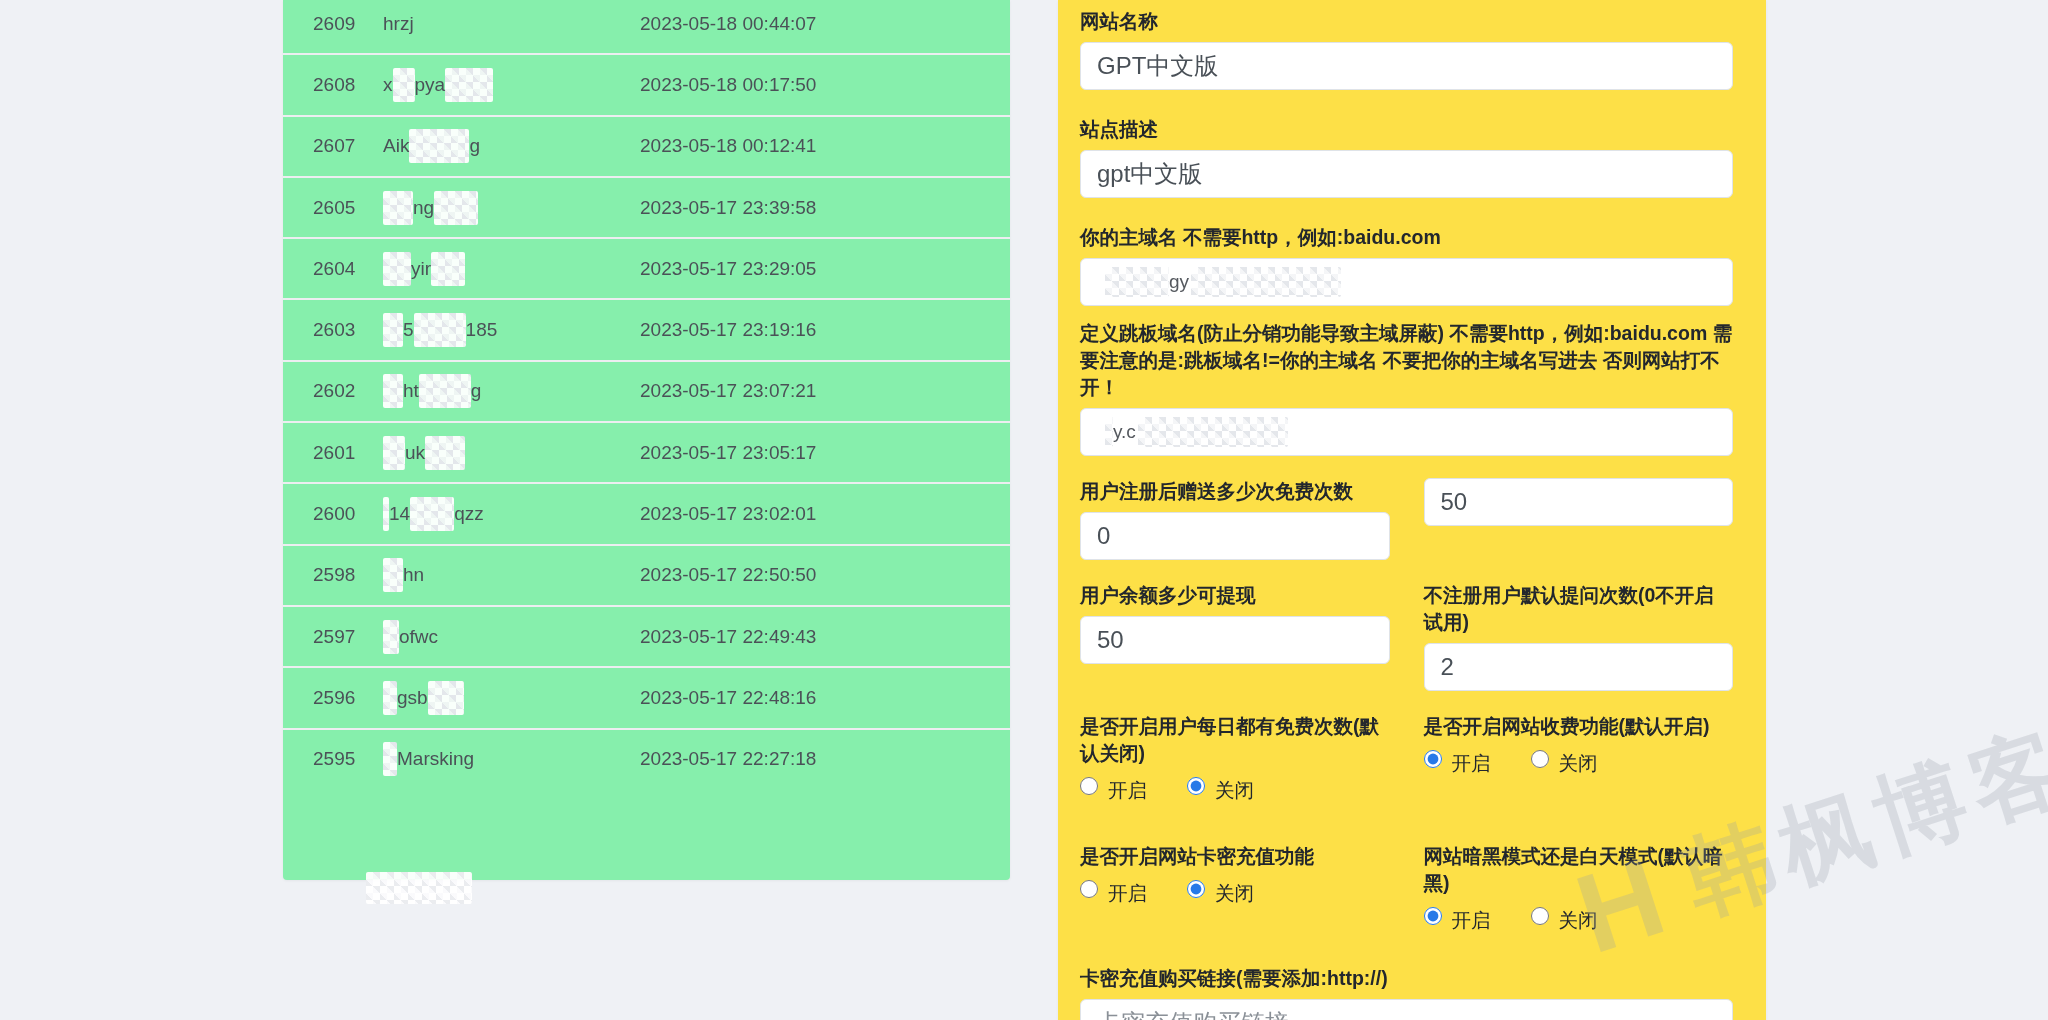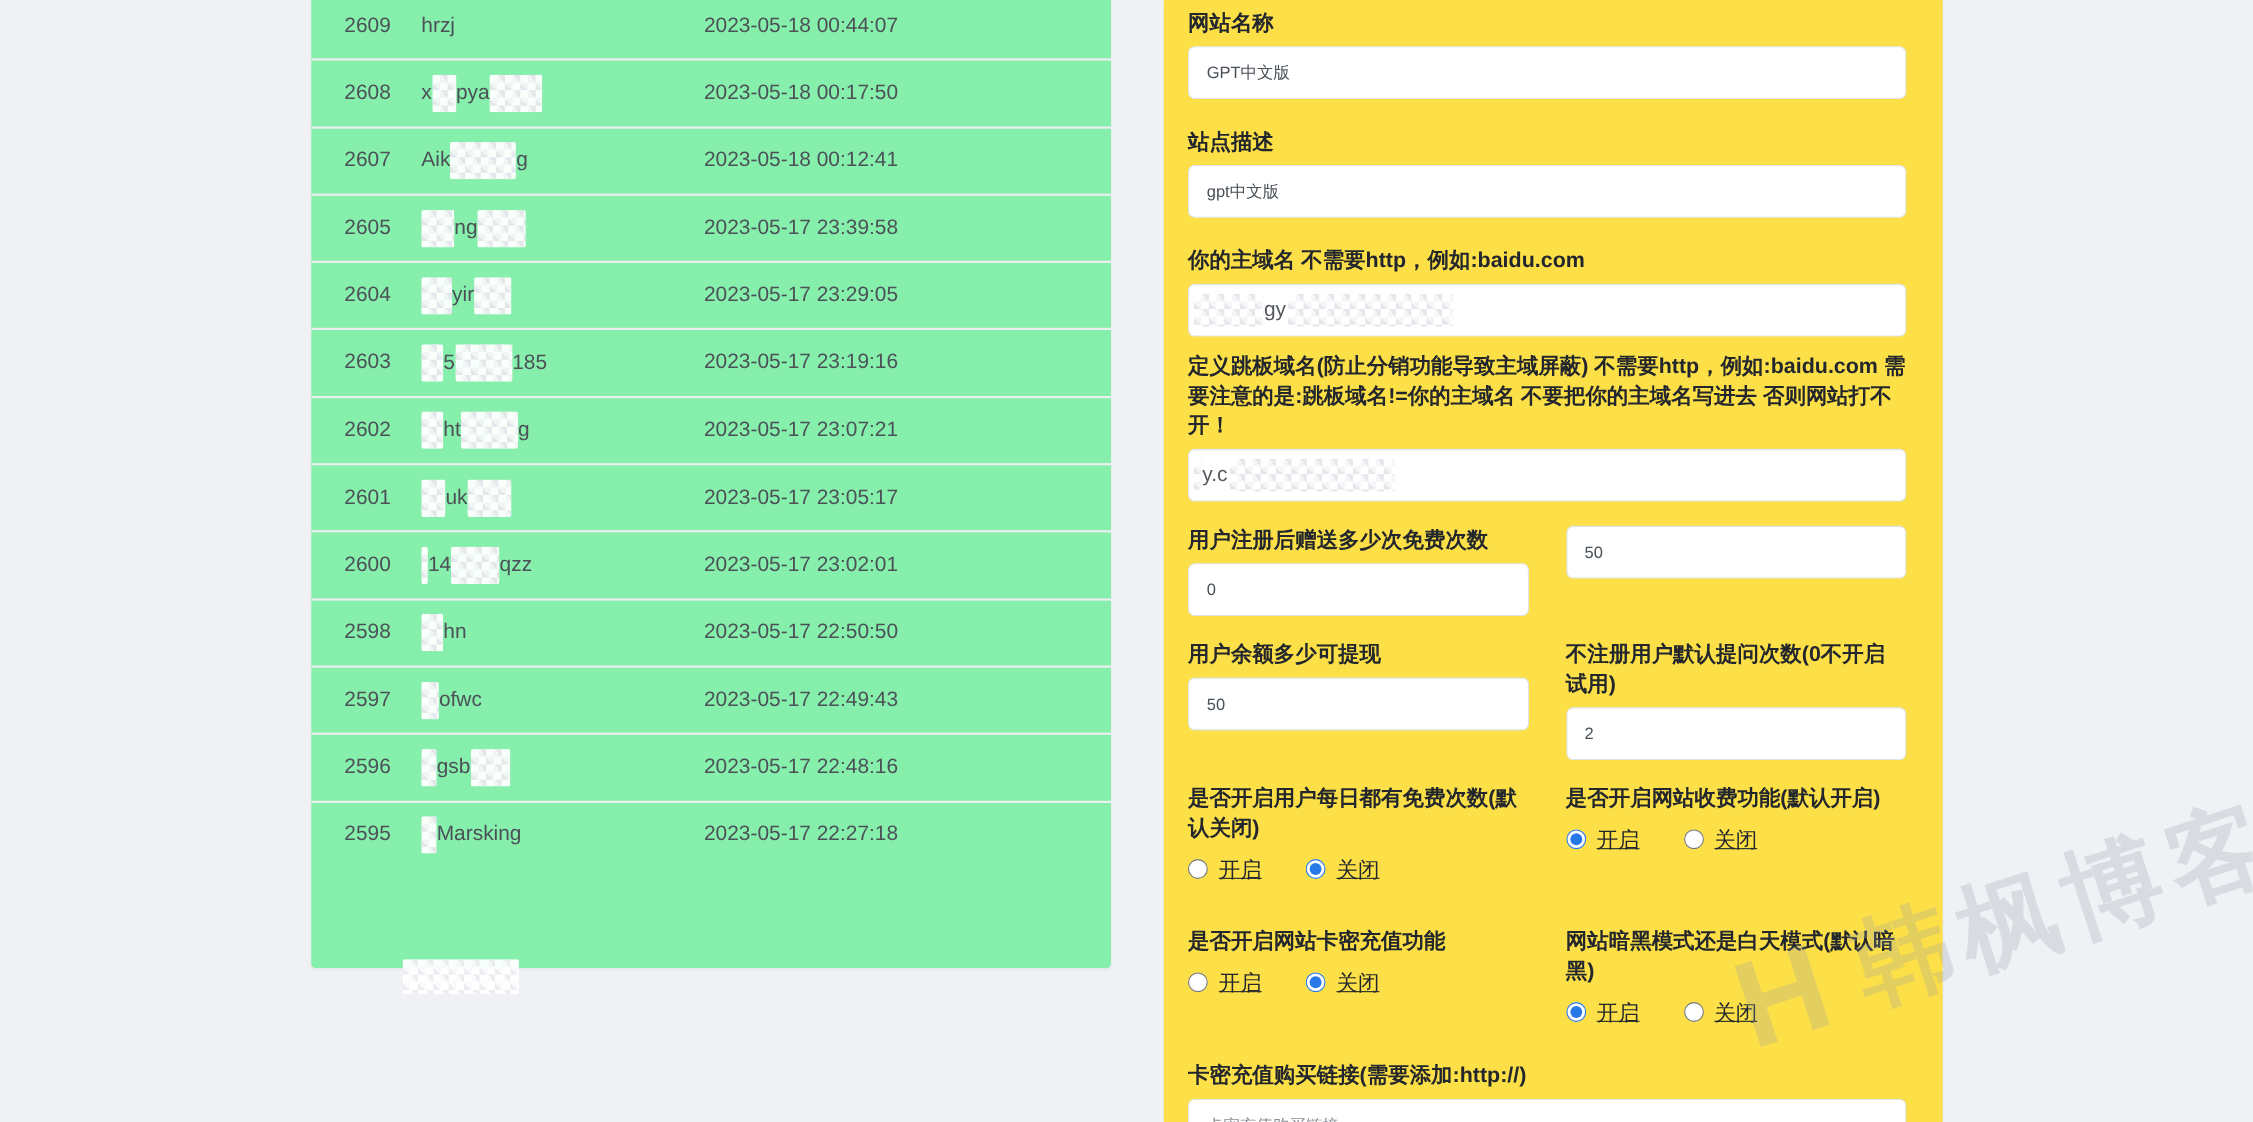--- a/index.html
+++ b/index.html
@@ -28,32 +28,32 @@
     background-image:
       linear-gradient(45deg, rgba(230,232,236,.8) 25%, transparent 25%, transparent 75%, rgba(230,232,236,.8) 75%),
       linear-gradient(45deg, rgba(250,250,252,.95) 25%, rgba(255,255,255,.95) 25%, rgba(255,255,255,.95) 75%, rgba(250,250,252,.95) 75%);
     background-size:14px 14px;background-position:0 0,7px 7px;}
 
   
   #form-panel{position:absolute;left:1058px;top:0;width:708px;height:1020px;background:#fde047;
     box-sizing:border-box;padding:8px 33px 0 22px;box-shadow:0 1px 3px rgba(0,0,0,.05);}
   .f-label{font-size:19.5px;font-weight:700;color:#23272d;line-height:27px;margin:0 0 7px 0;}
   .f-input{width:100%;height:48px;border:1px solid #dfe3e8;border-radius:6px;background:#fff;
-    font-size:15px;color:#495057;padding:4px 16px;box-sizing:border-box;outline:none;
+    font-size:24px;color:#495057;padding:4px 16px;box-sizing:border-box;outline:none;
     font-family:"Liberation Sans","DejaVu Sans",sans-serif;}
   .f-input::placeholder{color:#8a9097;opacity:1;}
   .fake-input{width:100%;height:48px;border:1px solid #dfe3e8;border-radius:6px;background:#fff;
-    box-sizing:border-box;display:flex;align-items:center;padding:0 4px;font-size:19px;color:#55595f;}
+    box-sizing:border-box;display:flex;align-items:center;padding:0 24px;font-size:19px;color:#55595f;}
   .fake-input .vseg{margin-right:2px;white-space:nowrap;}
   .sec{margin-top:26px;}
   .sec-tight{margin-top:14px;}
   .f-row{display:flex;gap:34px;margin-top:22px;}
   .f-row .fcol{flex:1;min-width:0;}
   .radio-row{display:flex;gap:40px;align-items:center;margin-top:8px;min-height:30px;}
-  .radio-opt{display:flex;align-items:center;font-size:19.5px;color:#23272d;cursor:pointer;text-decoration:underline;}
+  .radio-opt{display:flex;font-size:19.5px;color:#23272d;cursor:pointer;}
   .radio-opt input{width:18px;height:18px;margin:0 10px 0 0;accent-color:#2779e8;cursor:pointer;}
 
   
   #watermark{position:absolute;left:1582px;top:862px;display:flex;align-items:center;gap:30px;
     transform:rotate(-18deg);transform-origin:left center;color:rgba(150,157,170,.26);
     white-space:nowrap;pointer-events:none;}
   .wm-logo{font-size:112px;font-weight:900;line-height:1;}
   .wm-text{font-size:90px;font-weight:700;letter-spacing:10px;line-height:1;}
 </style>
 </head>

